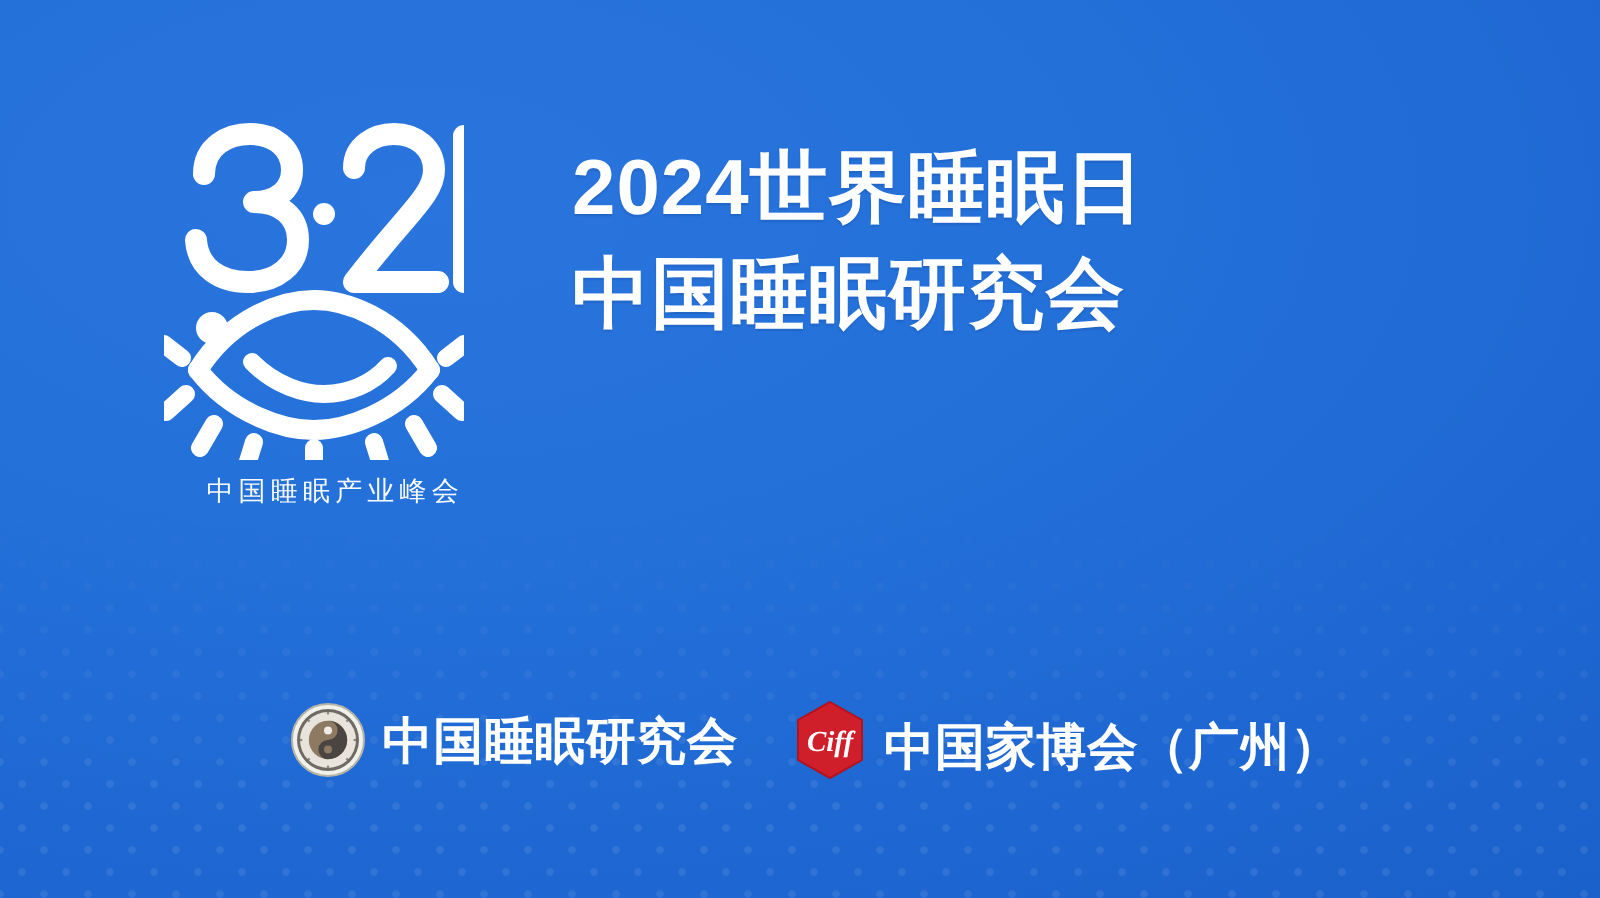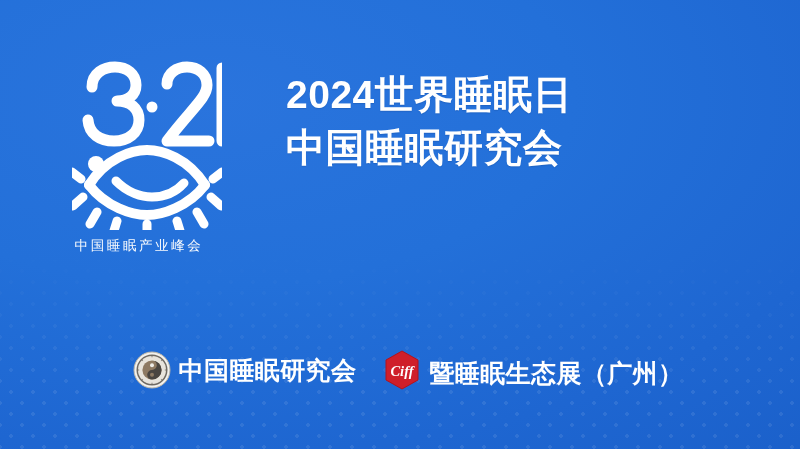--- a/index.html
+++ b/index.html
@@ -45,21 +45,21 @@
     top: 58px;
     display: flex;
     align-items: flex-start;
   }
 
   
   #emblem {
     width: 160px;
     display: flex;
     flex-direction: column;
-    align-items: flex-start;
+    align-items: flex-end;
     padding-top: 2px;
   }
   #emblem-mark { display: block; }
   #emblem-caption {
     margin-top: 7px;
     color: #ffffff;
     font-size: 13.5px;
     letter-spacing: 2.6px;
     text-indent: 2.6px;
     white-space: nowrap;
@@ -187,17 +187,17 @@
         </g>
       </svg>
       <span class="org-name">中国睡眠研究会</span>
     </div>
 
     <div class="org">
       <svg id="ciff-mark" width="36" height="40" viewBox="0 0 36 40">
         <path d="M18 1 L34 10 L34 30 L18 39 L2 30 L2 10 Z" fill="#cf1f2a" stroke="#b4121c" stroke-width="1"></path>
         <text x="18" y="25.5" text-anchor="middle" font-family="Liberation Serif, serif" font-size="14.5" font-weight="700" font-style="italic" fill="#ffffff">Ciff</text>
       </svg>
-      <span class="org-name">暨睡眠生态展（广州）</span>
+      <span class="org-name">中国家博会（广州）</span>
     </div>
   </div>
 
 </div>
 
 </body></html>

